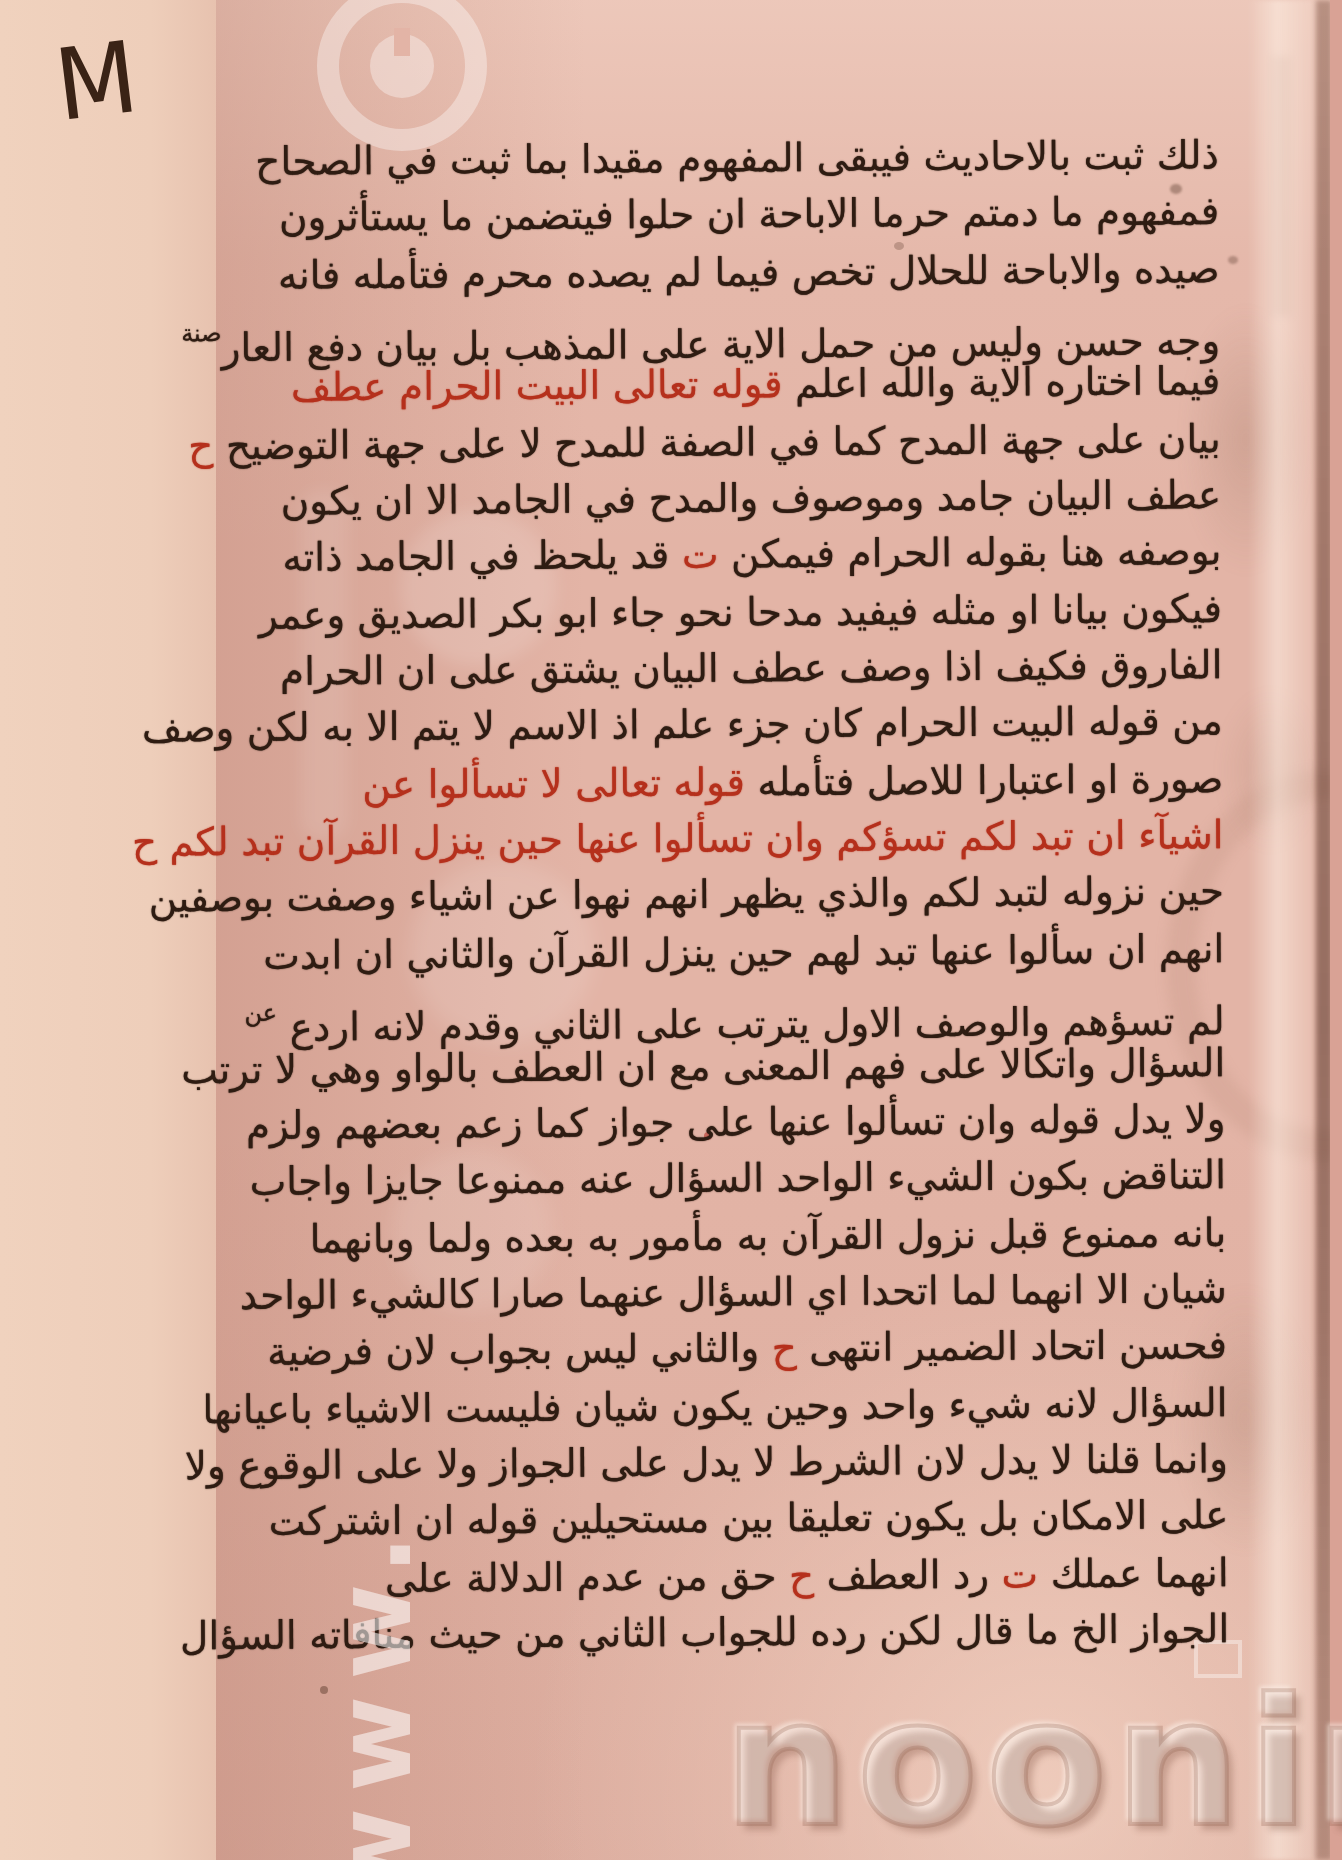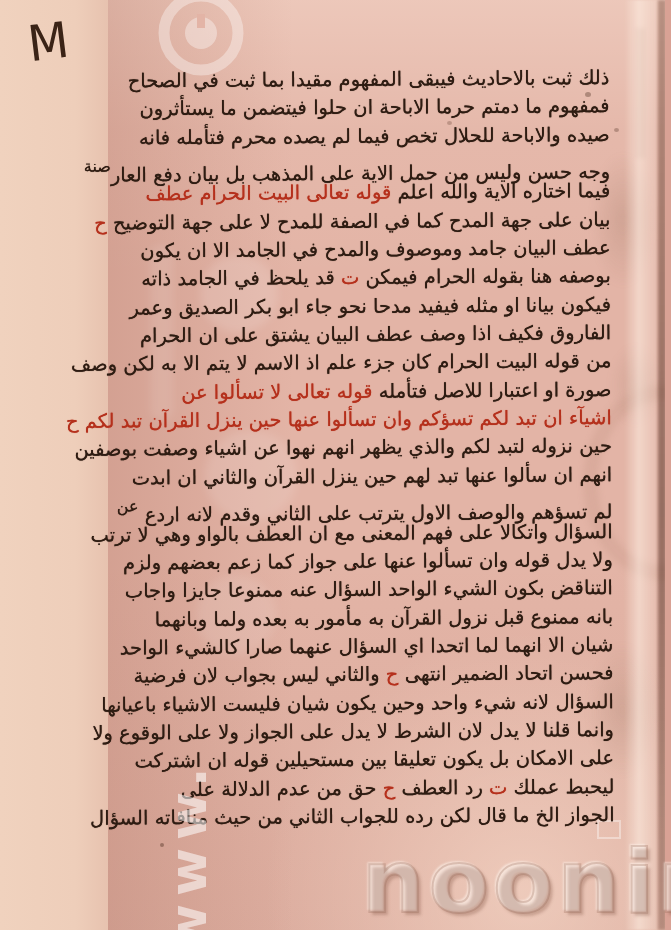--- a/index.html
+++ b/index.html
@@ -87,21 +87,21 @@
     direction:rtl;transform:rotate(-0.4deg);
     font-family:"DejaVu Sans",sans-serif;
   }
   .ms-line{
     height:28.35px;line-height:28.35px;white-space:nowrap;
     text-align:right;font-size:19.5px;overflow:visible;
   }
   .ms-line span{text-shadow:0 0 0.7px currentColor;}
   .ink{color:#2e1c12;}
   .red{color:#b5301c;}
-  .sup{font-size:16px;vertical-align:10px;}
+  .sup{font-size:12px;vertical-align:10px;}
   
   .wm-www{
     position:absolute;left:158px;top:652px;height:300px;width:64px;
     writing-mode:vertical-rl;transform:rotate(180deg);
     font-size:52px;font-weight:bold;letter-spacing:8px;
     color:rgba(255,255,255,0.55);
     font-family:"DejaVu Sans",sans-serif;
   }
   
   .wm-noonin{
@@ -168,21 +168,21 @@
       <div class="ms-line"><span class="ink">لم تسؤهم والوصف الاول يترتب على الثاني وقدم لانه اردع </span><span class="ink sup">عن</span></div>
       <div class="ms-line"><span class="ink">السؤال واتكالا على فهم المعنى مع ان العطف بالواو وهي لا ترتب</span></div>
       <div class="ms-line"><span class="ink">ولا يدل قوله وان تسألوا عنها على جواز كما زعم بعضهم ولزم</span></div>
       <div class="ms-line"><span class="ink">التناقض بكون الشيء الواحد السؤال عنه ممنوعا جايزا واجاب</span></div>
       <div class="ms-line"><span class="ink">بانه ممنوع قبل نزول القرآن به مأمور به بعده ولما وبانهما</span></div>
       <div class="ms-line"><span class="ink">شيان الا انهما لما اتحدا اي السؤال عنهما صارا كالشيء الواحد</span></div>
       <div class="ms-line"><span class="ink">فحسن اتحاد الضمير انتهى </span><span class="red">ح </span><span class="ink">والثاني ليس بجواب لان فرضية</span></div>
       <div class="ms-line"><span class="ink">السؤال لانه شيء واحد وحين يكون شيان فليست الاشياء باعيانها</span></div>
       <div class="ms-line"><span class="ink">وانما قلنا لا يدل لان الشرط لا يدل على الجواز ولا على الوقوع ولا</span></div>
       <div class="ms-line"><span class="ink">على الامكان بل يكون تعليقا بين مستحيلين قوله ان اشتركت</span></div>
-      <div class="ms-line"><span class="ink">ليحبط عملك </span><span class="red">ت </span><span class="ink">رد العطف </span><span class="red">ح </span><span class="ink">حق من عدم الدلالة على</span></div>
+      <div class="ms-line"><span class="ink">انهما عملك </span><span class="red">ت </span><span class="ink">رد العطف </span><span class="red">ح </span><span class="ink">حق من عدم الدلالة على</span></div>
       <div class="ms-line"><span class="ink">الجواز الخ ما قال لكن رده للجواب الثاني من حيث منافاته السؤال</span></div>
     </div>
 
   <div class="edge-highlight"></div>
   <div class="edge-dark"></div>
   <div class="edge-outer"></div>
 
   <div class="wm-www">www.</div>
   <div class="wm-noonin">noonin</div>
 

